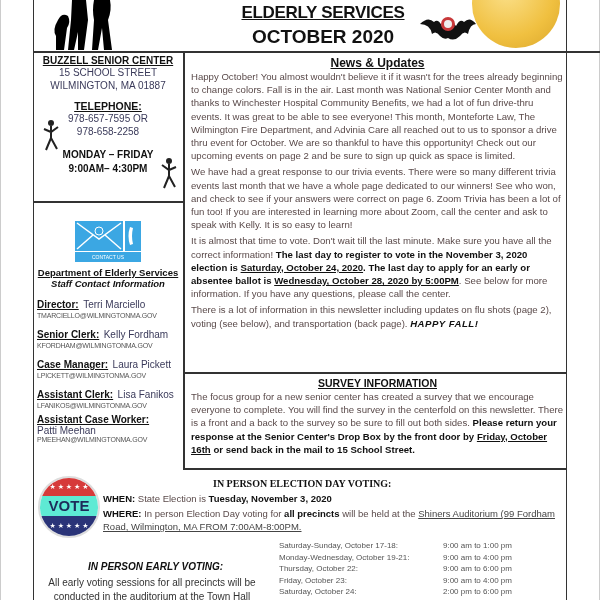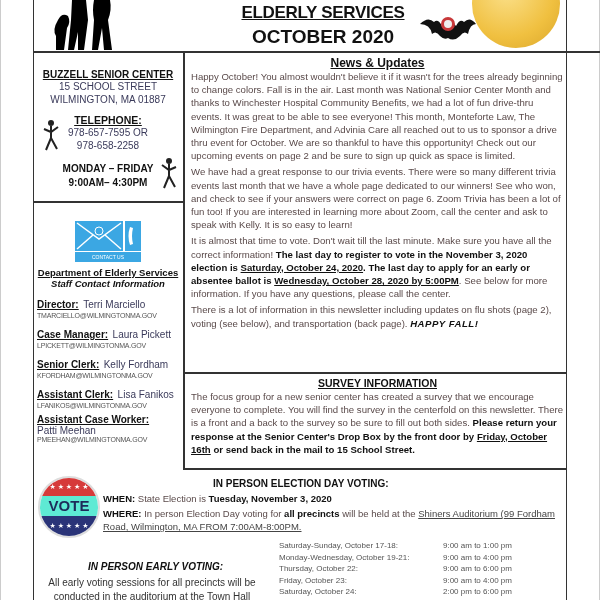--- a/index.html
+++ b/index.html
@@ -10,21 +10,21 @@
   
   .header{position:absolute;left:33px;top:0;width:592px;height:53px;border-bottom:2px solid #333;box-sizing:border-box;}
   .silhouette{position:absolute;left:17px;top:0;width:70px;height:52px;}
   .title1{position:absolute;left:185px;top:3px;width:210px;text-align:center;font-weight:bold;font-size:17px;text-decoration:underline;color:#111;letter-spacing:-0.3px;}
   .title2{position:absolute;left:185px;top:26px;width:210px;text-align:center;font-weight:bold;font-size:19px;color:#111;}
   .bat{position:absolute;left:385px;top:10px;width:60px;height:32px;}
   .moon{position:absolute;left:439px;top:-40px;width:88px;height:88px;border-radius:50%;background:radial-gradient(circle at 40% 35%,#fbe08a,#f0c040 60%,#d9a52a);}
   
   .leftcol{position:absolute;left:33px;top:53px;width:152px;height:417px;border-right:2px solid #333;box-sizing:border-box;}
   .left-info{position:absolute;left:0;top:0;width:150px;height:150px;border-bottom:2px solid #333;box-sizing:border-box;text-align:center;font-family:"Liberation Sans",sans-serif;}
-  .center-name{font-weight:bold;font-size:10px;text-decoration:underline;margin-top:16px;color:#111;}
+  .center-name{font-weight:bold;font-size:10px;text-decoration:underline;margin-top:2px;color:#111;}
   .addr{font-size:10px;color:#3a3a5a;line-height:13px;}
   .tel-label{font-weight:bold;font-size:10.5px;text-decoration:underline;margin-top:8px;color:#111;}
   .tel{font-size:10px;color:#3a3a5a;line-height:13px;}
   .hours{font-weight:bold;font-size:10px;margin-top:10px;line-height:14px;color:#111;}
   .skeleton{position:absolute;width:20px;height:34px;}
   .contact-box{position:absolute;left:0;top:162px;width:150px;height:267px;box-sizing:border-box;padding:6px 4px 0 4px;}
   .contact-icon{width:66px;height:42px;margin:0 auto;position:relative;}
   .env{position:absolute;left:0;top:0;width:48px;height:30px;background:#3ba7e3;}
   .phone{position:absolute;left:50px;top:0;width:16px;height:30px;background:#3ba7e3;}
   .contact-us{position:absolute;left:0;top:31px;width:66px;height:10px;background:#3ba7e3;color:#fff;font-size:5px;text-align:center;line-height:10px;}
@@ -42,21 +42,21 @@
   .happy{font-style:italic;font-weight:bold;color:#111;letter-spacing:0.5px;}
   
   .survey{position:absolute;left:185px;top:374px;width:382px;height:96px;border-bottom:2px solid #333;box-sizing:border-box;padding:3px 3px 0 6px;font-size:9.6px;line-height:13.2px;color:#5a4a4a;}
   .survey h3{margin:0;font-size:10.5px;text-align:center;text-decoration:underline;color:#111;font-weight:bold;line-height:13px;}
   
   .voting{position:absolute;left:33px;top:470px;width:534px;height:130px;box-sizing:border-box;font-size:9.5px;color:#5a4a4a;}
   .vote-badge{position:absolute;left:5px;top:6px;width:58px;height:58px;border-radius:50%;overflow:hidden;border:2px solid #ddd;}
   .vb-top{height:18px;background:#d63a3a;color:#fff;font-size:7px;text-align:center;line-height:18px;}
   .vb-mid{height:20px;background:#5eead4;color:#1d2b5a;font-weight:bold;font-size:15px;text-align:center;line-height:20px;}
   .vb-bot{height:20px;background:#2a3478;color:#fff;font-size:7px;text-align:center;line-height:20px;}
-  .eday-title{position:absolute;left:180px;top:8px;font-weight:bold;color:#111;font-size:10px;}
+  .eday-title{position:absolute;left:180px;top:8px;font-weight:bold;color:#111;font-size:10px;font-family:Liberation Serif, serif;}
   .when{position:absolute;left:70px;top:23px;}
   .where{position:absolute;left:70px;top:37px;width:460px;line-height:13px;}
   .where u{color:#444;}
   .early-title{position:absolute;left:55px;top:91px;font-weight:bold;color:#111;font-size:10px;font-style:italic;}
   .early-text{position:absolute;left:4px;top:106px;width:230px;text-align:center;color:#333;font-size:10px;line-height:14px;}
   .schedule{position:absolute;left:246px;top:70px;width:280px;font-size:8px;color:#555;}
   .srow{display:flex;height:11.5px;line-height:11.5px;}
   .sday{width:164px;}
   .stime{width:110px;}
 </style>
@@ -120,28 +120,28 @@
     </div>
     <div class="dept">Department of Elderly Services</div>
     <div class="staff-title">Staff Contact Information</div>
 
     <div class="staff">
       <span class="role">Director:</span>
       <span class="sname">Terri Marciello</span>
       <div class="email">TMARCIELLO@WILMINGTONMA.GOV</div>
     </div>
     <div class="staff">
+      <span class="role">Senior Clerk:</span>
+      <span class="sname">Kelly Fordham</span>
+      <div class="email">KFORDHAM@WILMINGTONMA.GOV</div>
+    </div>
+    <div class="staff">
       <span class="role">Case Manager:</span>
       <span class="sname">Laura Pickett</span>
       <div class="email">LPICKETT@WILMINGTONMA.GOV</div>
-    </div>
-    <div class="staff">
-      <span class="role">Senior Clerk:</span>
-      <span class="sname">Kelly Fordham</span>
-      <div class="email">KFORDHAM@WILMINGTONMA.GOV</div>
     </div>
     <div class="staff">
       <span class="role">Assistant Clerk:</span>
       <span class="sname">Lisa Fanikos</span>
       <div class="email">LFANIKOS@WILMINGTONMA.GOV</div>
     </div>
     <div class="staff">
       <div class="role">Assistant Case Worker:</div>
       <div class="sname">Patti Meehan</div>
       <div class="email">PMEEHAN@WILMINGTONMA.GOV</div>

